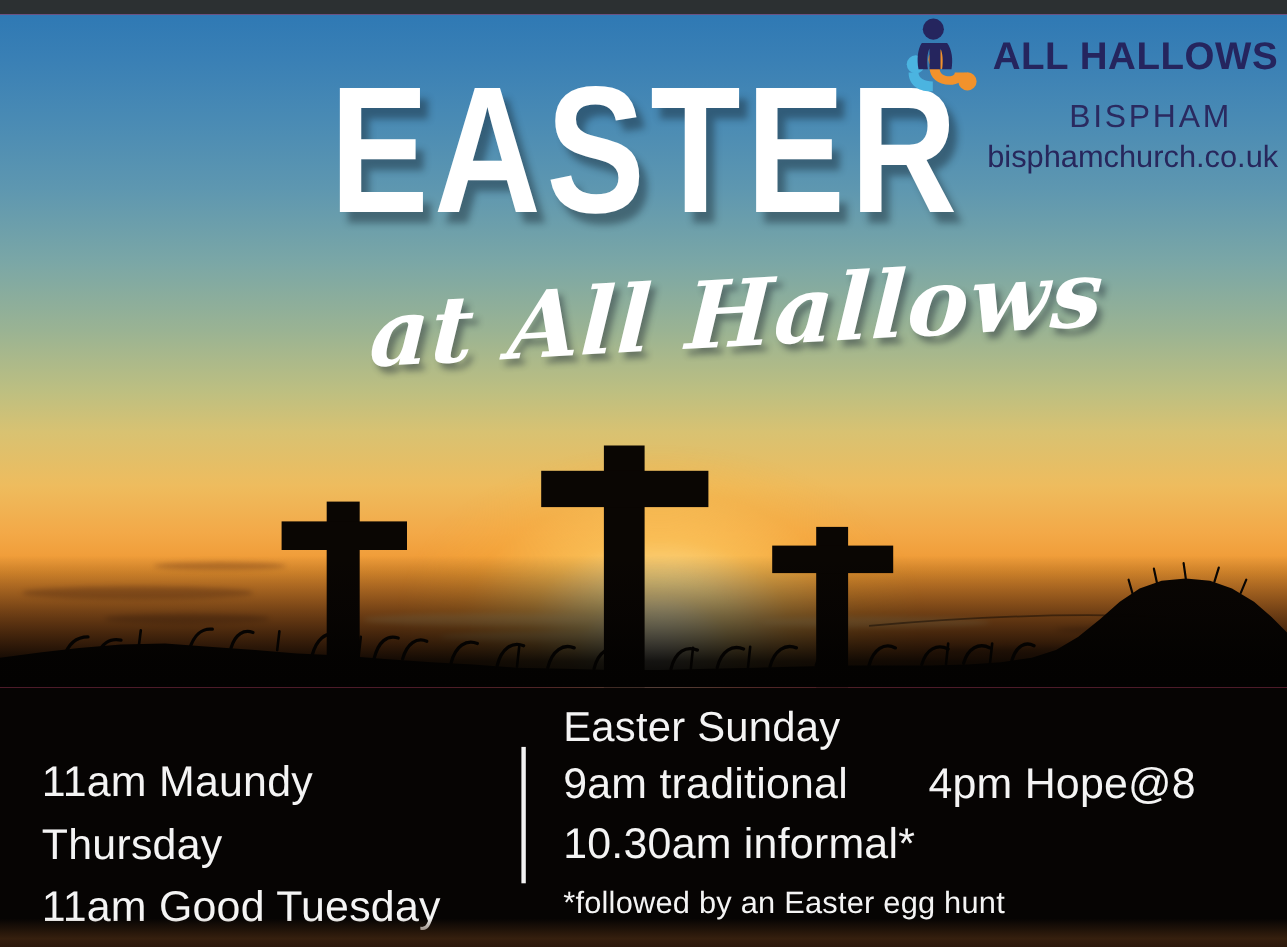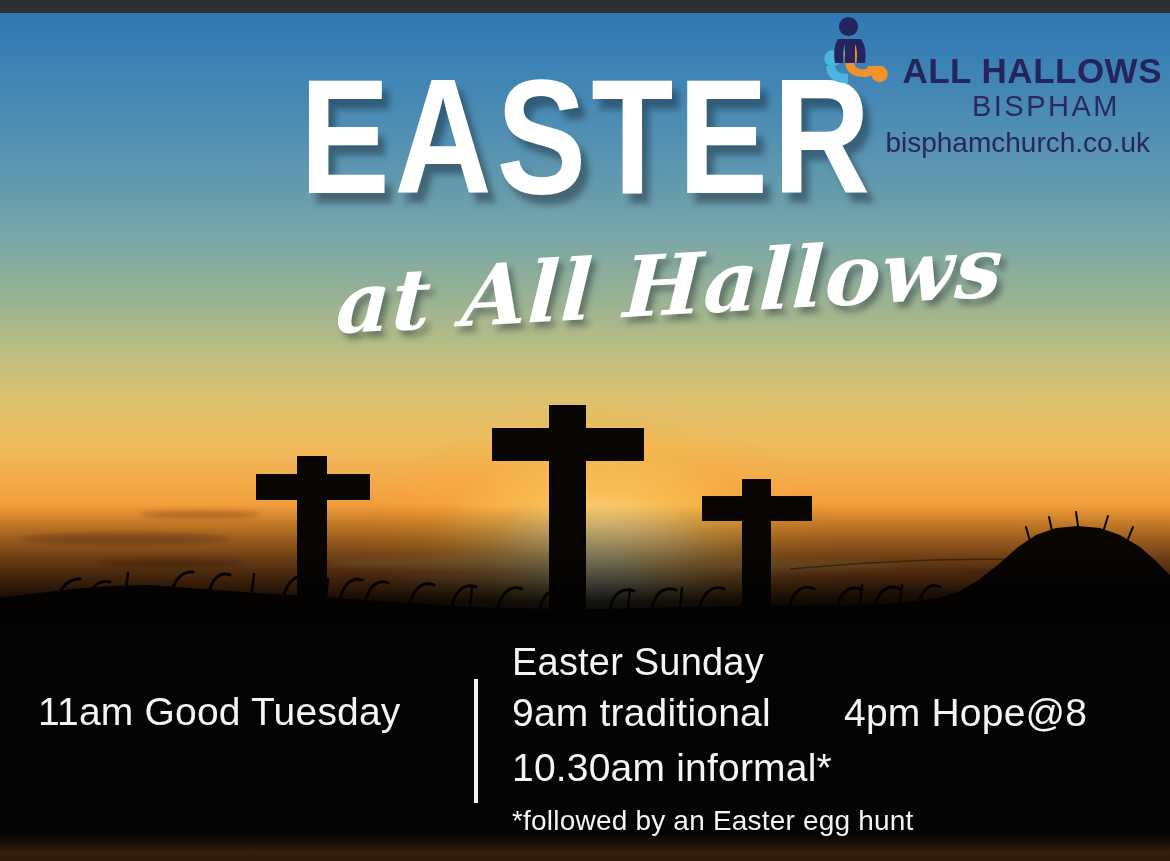--- a/index.html
+++ b/index.html
@@ -163,21 +163,21 @@
   .logo {
     position: absolute;
     right: 8px;
     top: 14px;
     z-index: 30;
     text-align: right;
     user-select: none;
   }
   .logo-row1 {
     display: flex;
-    align-items: flex-end;
+    align-items: center;
     justify-content: flex-end;
     gap: 8px;
   }
   .logo-mark { width: 74px; height: 74px; flex: none; }
   .logo-name {
     font-size: 35px;
     font-weight: 700;
     letter-spacing: 0.5px;
     color: #25255e;
     line-height: 1;
@@ -191,21 +191,21 @@
     margin-top: 4px;
     margin-right: 42px;
   }
   .logo-url {
     font-size: 28px;
     font-weight: 400;
     letter-spacing: 0px;
     color: #27275c;
     line-height: 1;
     margin-top: 8px;
-    margin-right: 12px;
+    margin-right: 0;
   }
 
   
   .infopanel {
     position: absolute;
     left: 0;
     top: 625px;
     width: 1170px;
     height: 236px;
     background: #060403;
@@ -394,20 +394,21 @@
       </span>
       <span class="logo-name">ALL HALLOWS</span>
     </div>
     <div class="logo-sub">BISPHAM</div>
     <div class="logo-url">bisphamchurch.co.uk</div>
   </div>
 
   <div class="infopanel">
 
     <div class="col-left">
+      <div>11am Maundy Thursday</div>
       <div>11am Good Tuesday</div>
     </div>
 
     <div class="divider"></div>
 
     <div class="col-right">
       <div class="sunday-heading">Easter Sunday</div>
 
       <div class="svc-row">
         <span class="svc-a">9am traditional</span>

